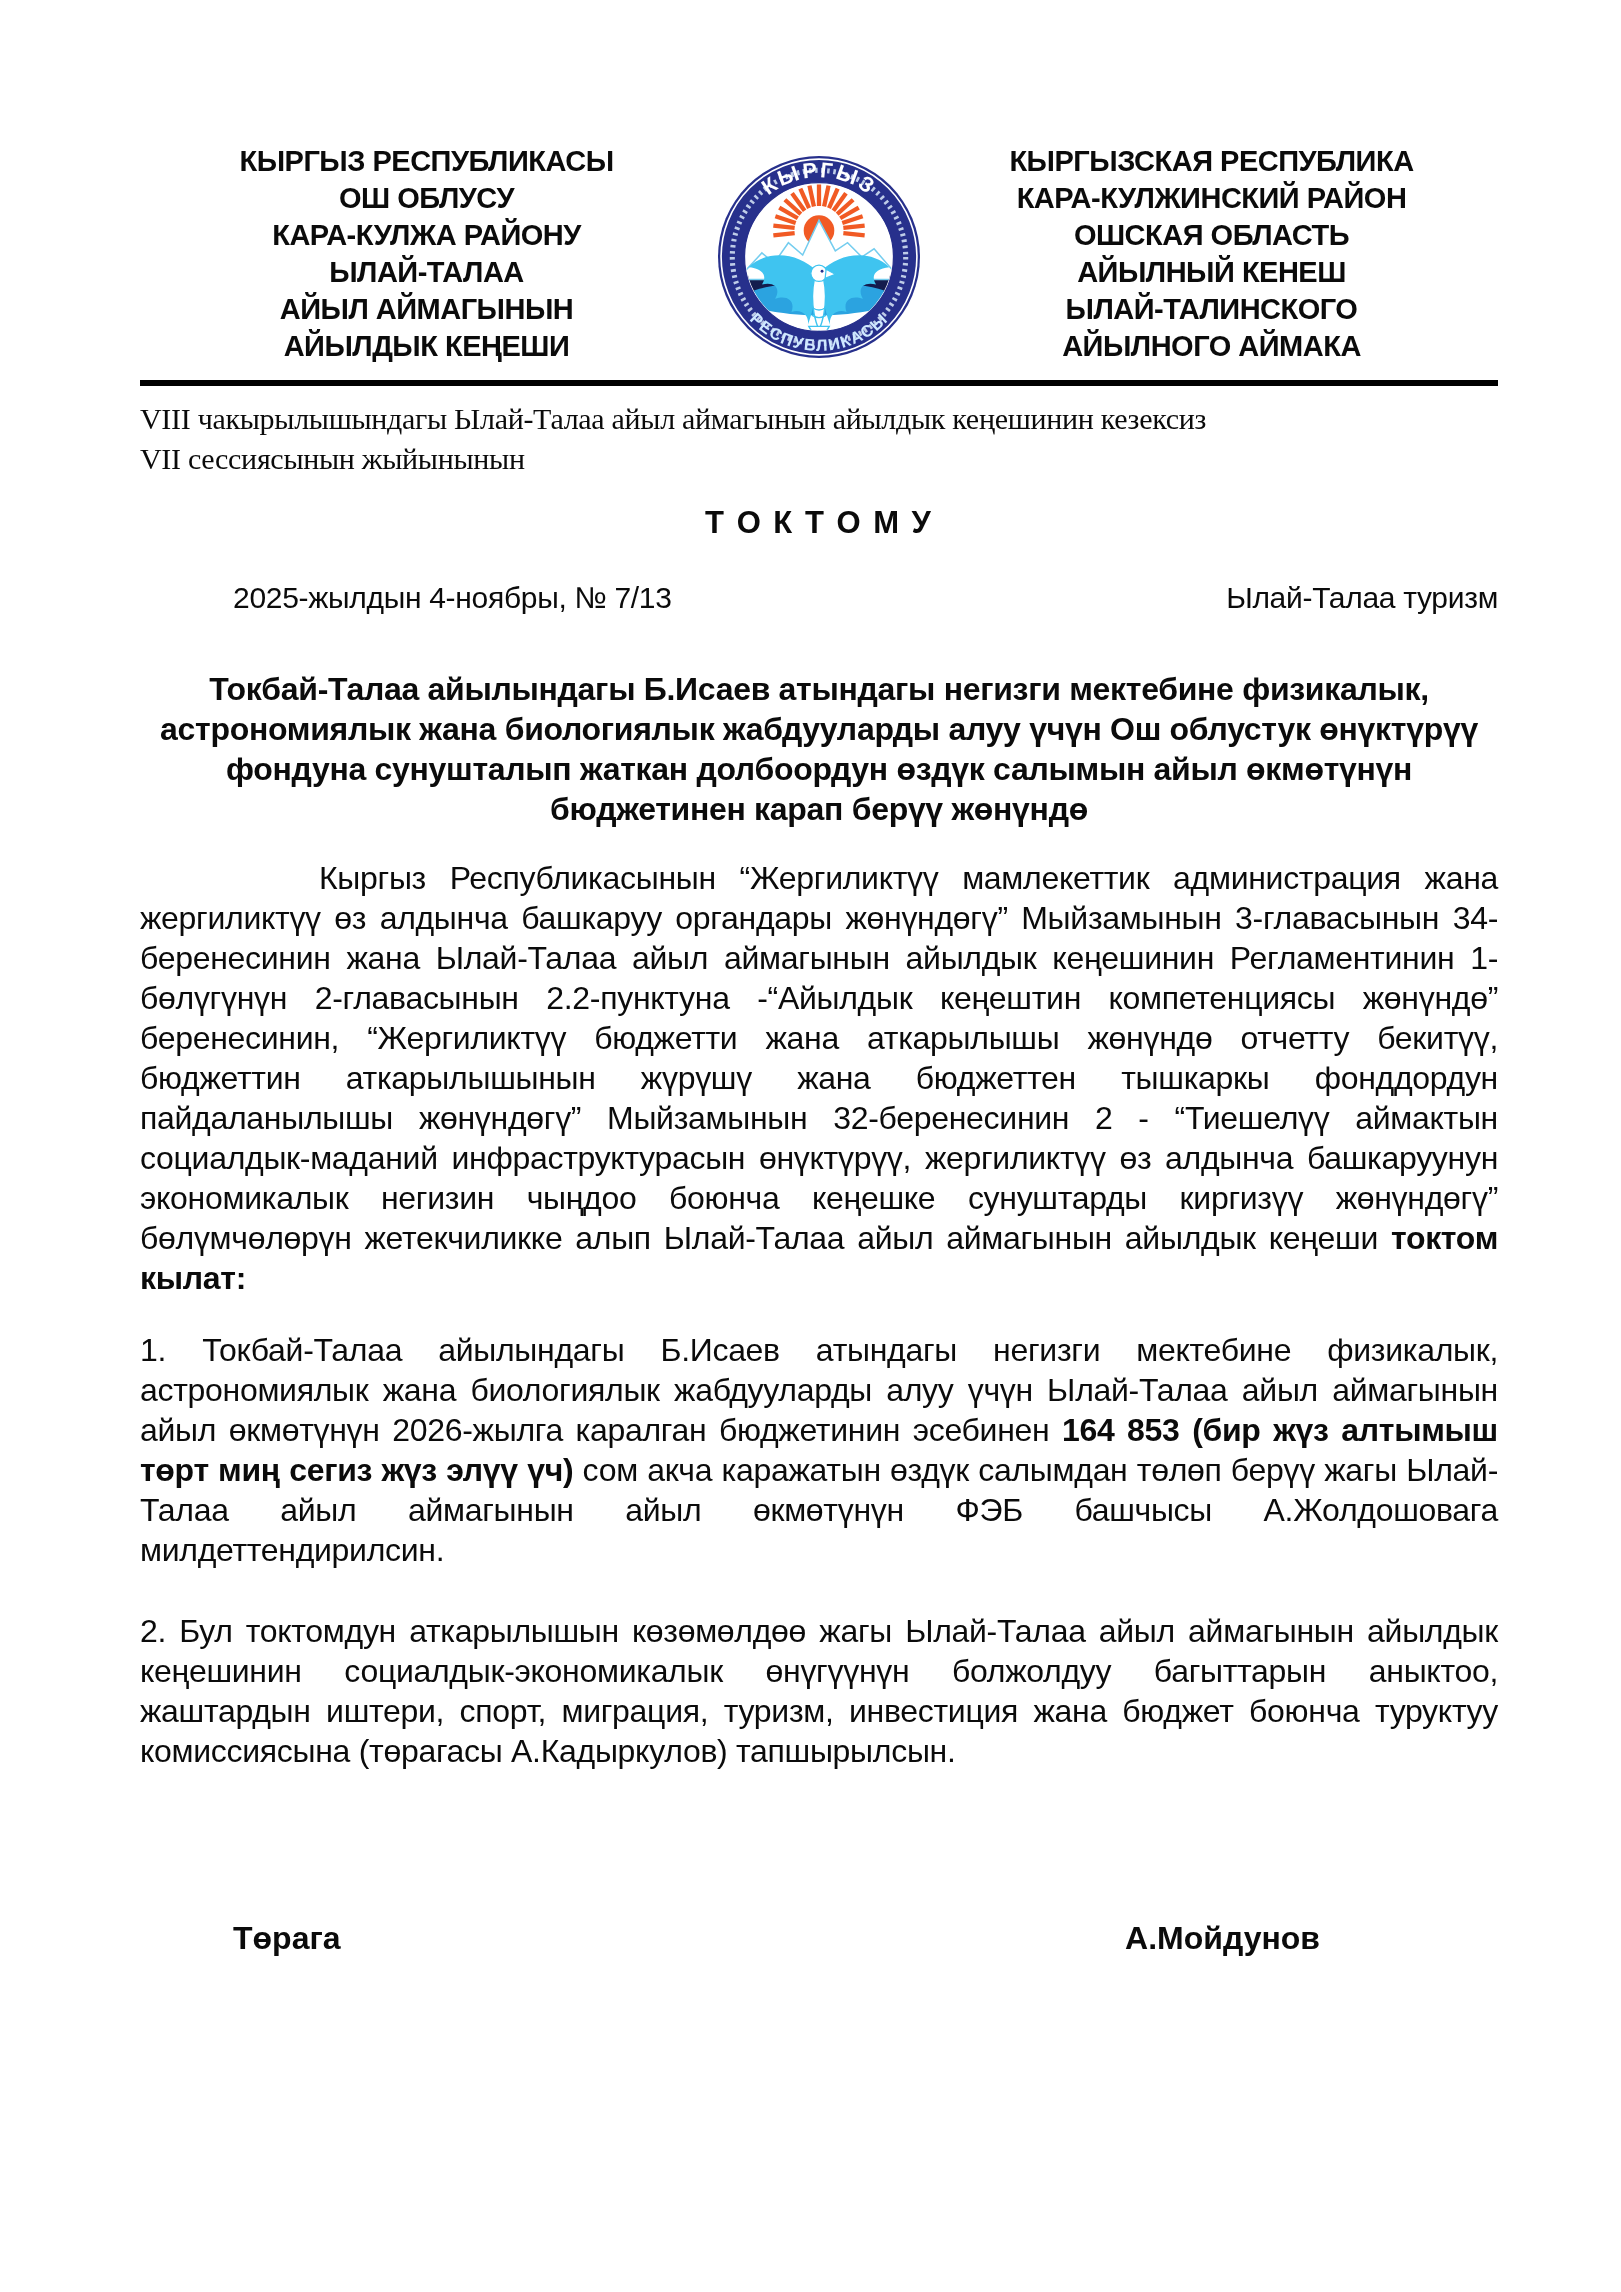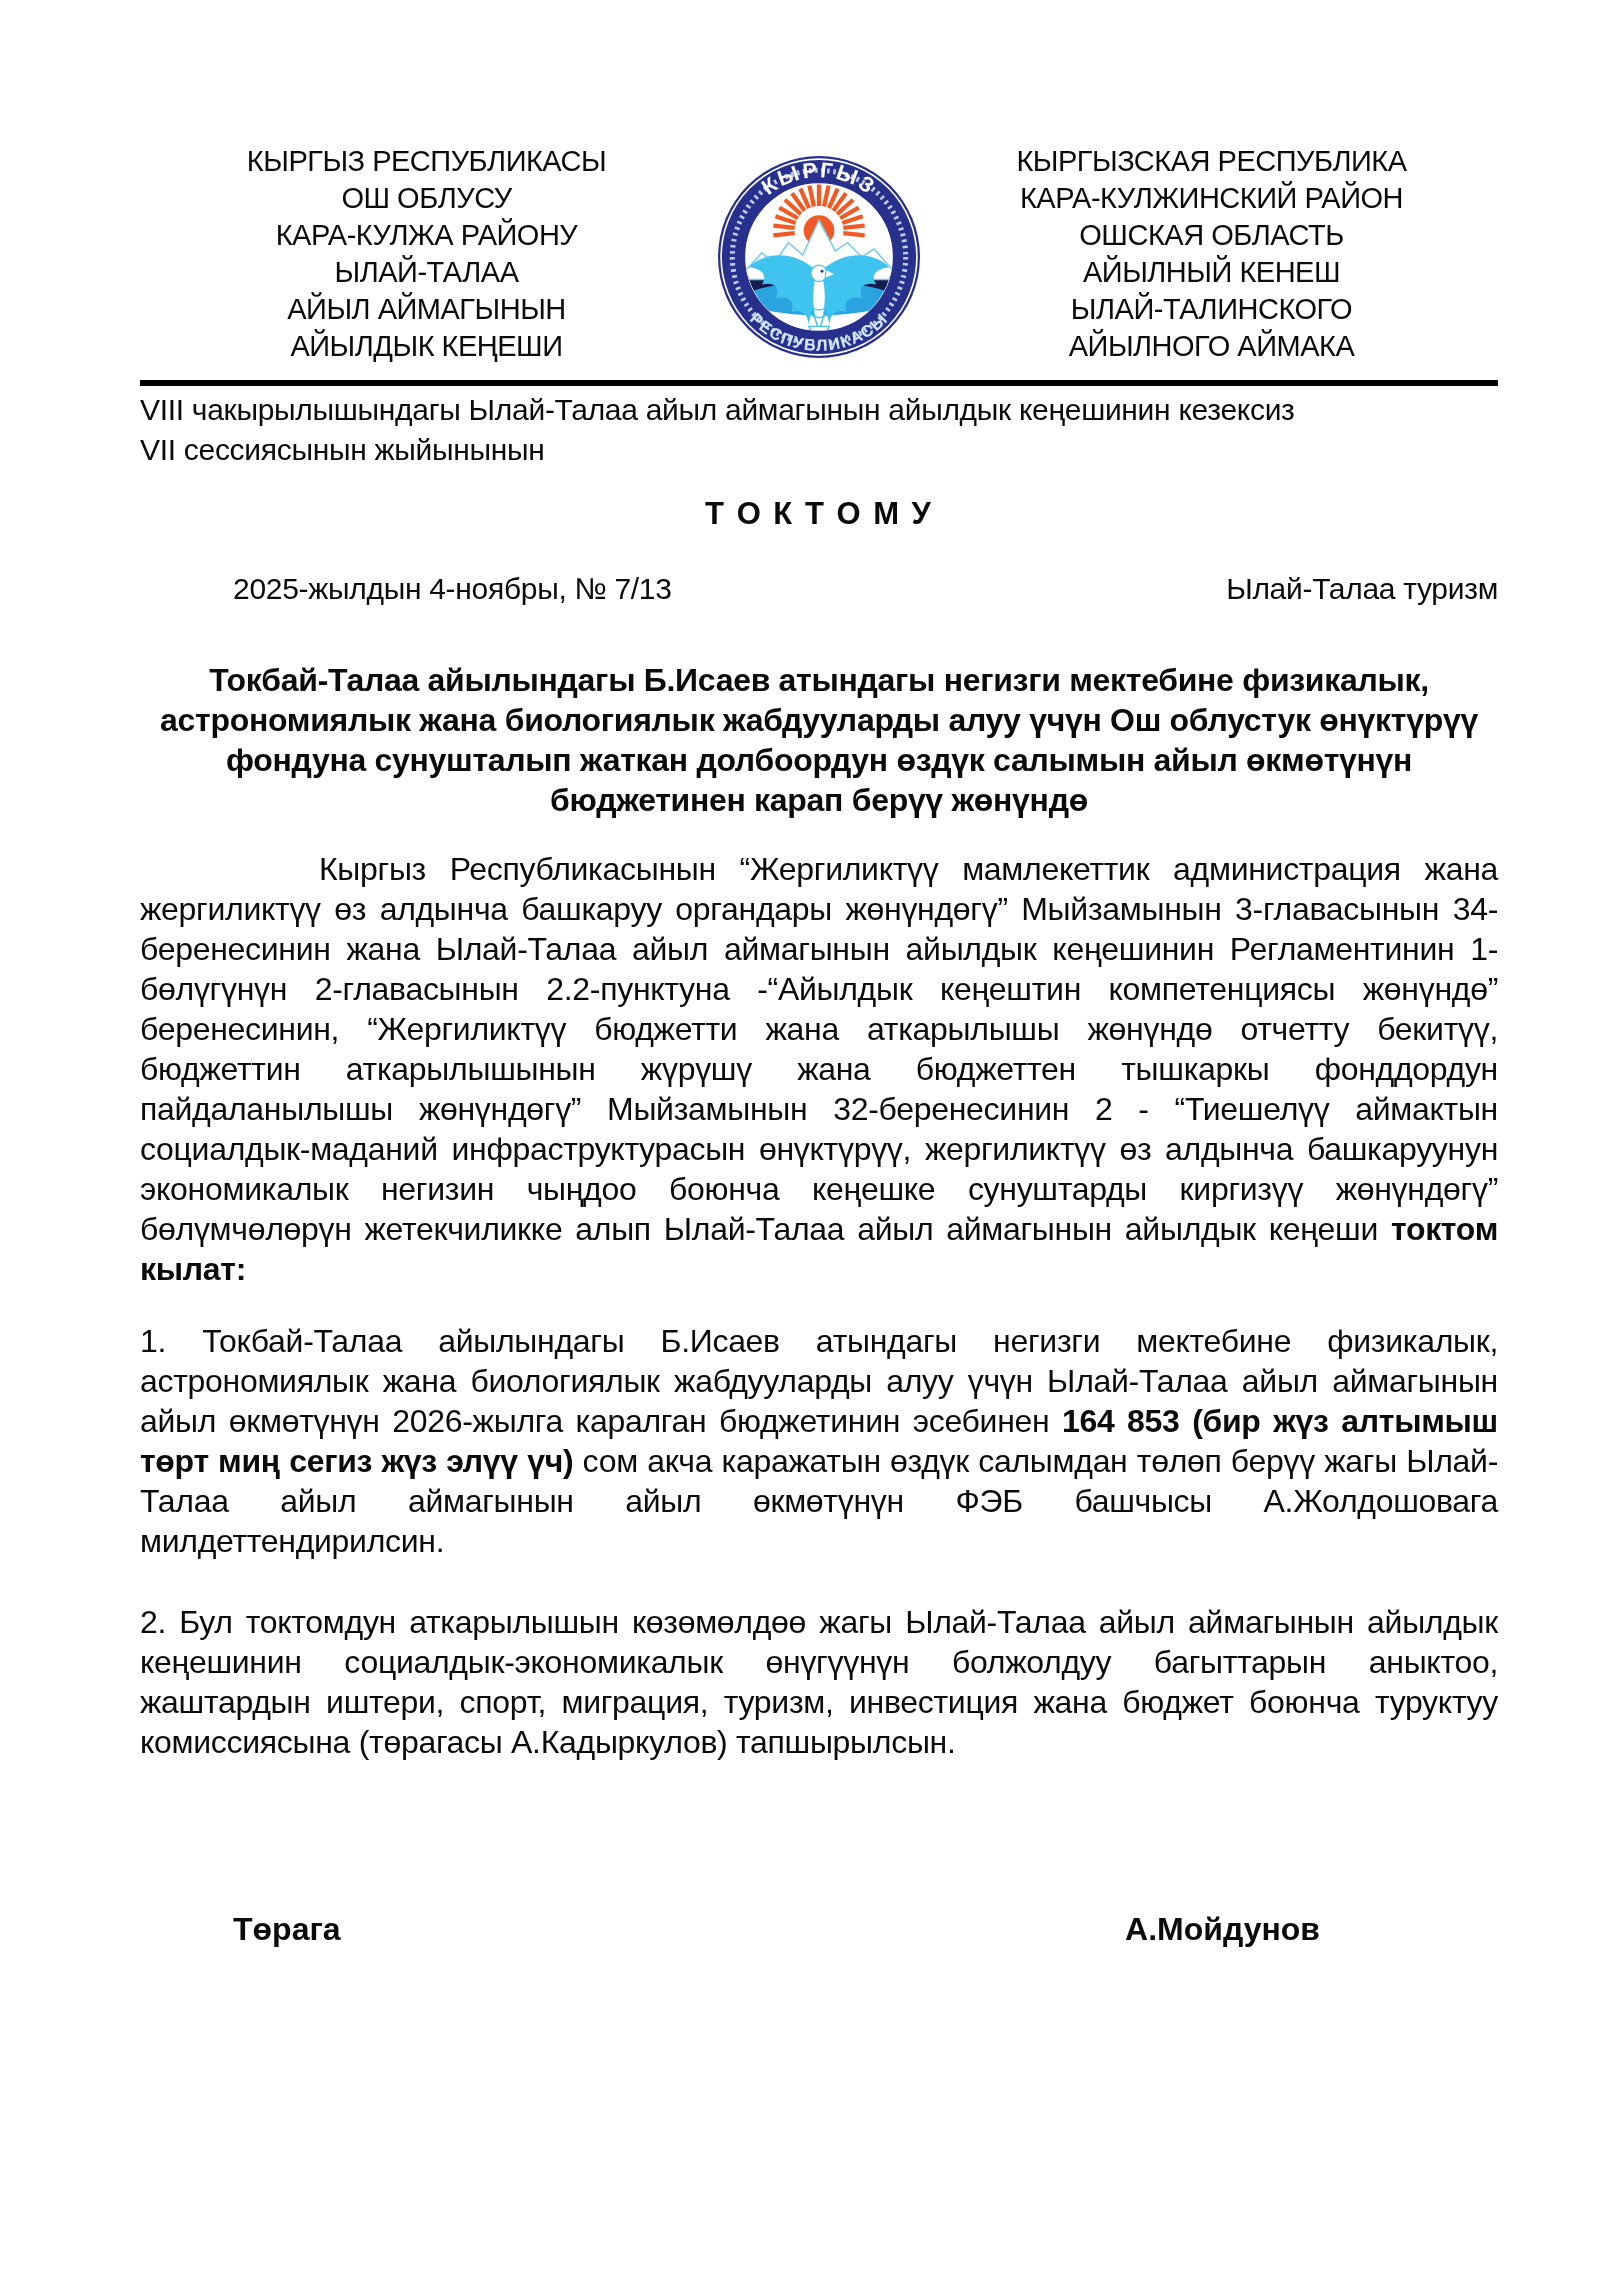--- a/index.html
+++ b/index.html
@@ -15,21 +15,21 @@
 
   
   .header-row {
     display: flex;
     align-items: flex-start;
     margin-top: 143px;
   }
   .h-col {
     flex: 1 1 0;
     text-align: center;
-    font-weight: normal;
+    font-weight: bold;
     font-size: 29px;
     line-height: 37px;
     letter-spacing: -0.5px;
   }
   .h-line { white-space: nowrap; }
   .emblem-wrap {
     flex: 0 0 212px;
     display: flex;
     justify-content: center;
     margin-top: 11.8px;
@@ -39,22 +39,23 @@
   .rule {
     height: 5.9px;
     background: #000;
     margin-top: 14.7px;
   }
 
   
   .session {
     font-size: 30px;
     line-height: 40px;
-    margin-top: 4px;
-    letter-spacing: -0.3px;
+    margin-top: 13px;
+    letter-spacing: -0.3px;
+    font-family: Liberation Serif, serif;
   }
 
   
   .doctype {
     text-align: center;
     font-weight: bold;
     font-size: 31px;
     line-height: 40px;
     margin-top: 24.5px;
     letter-spacing: 2px;

